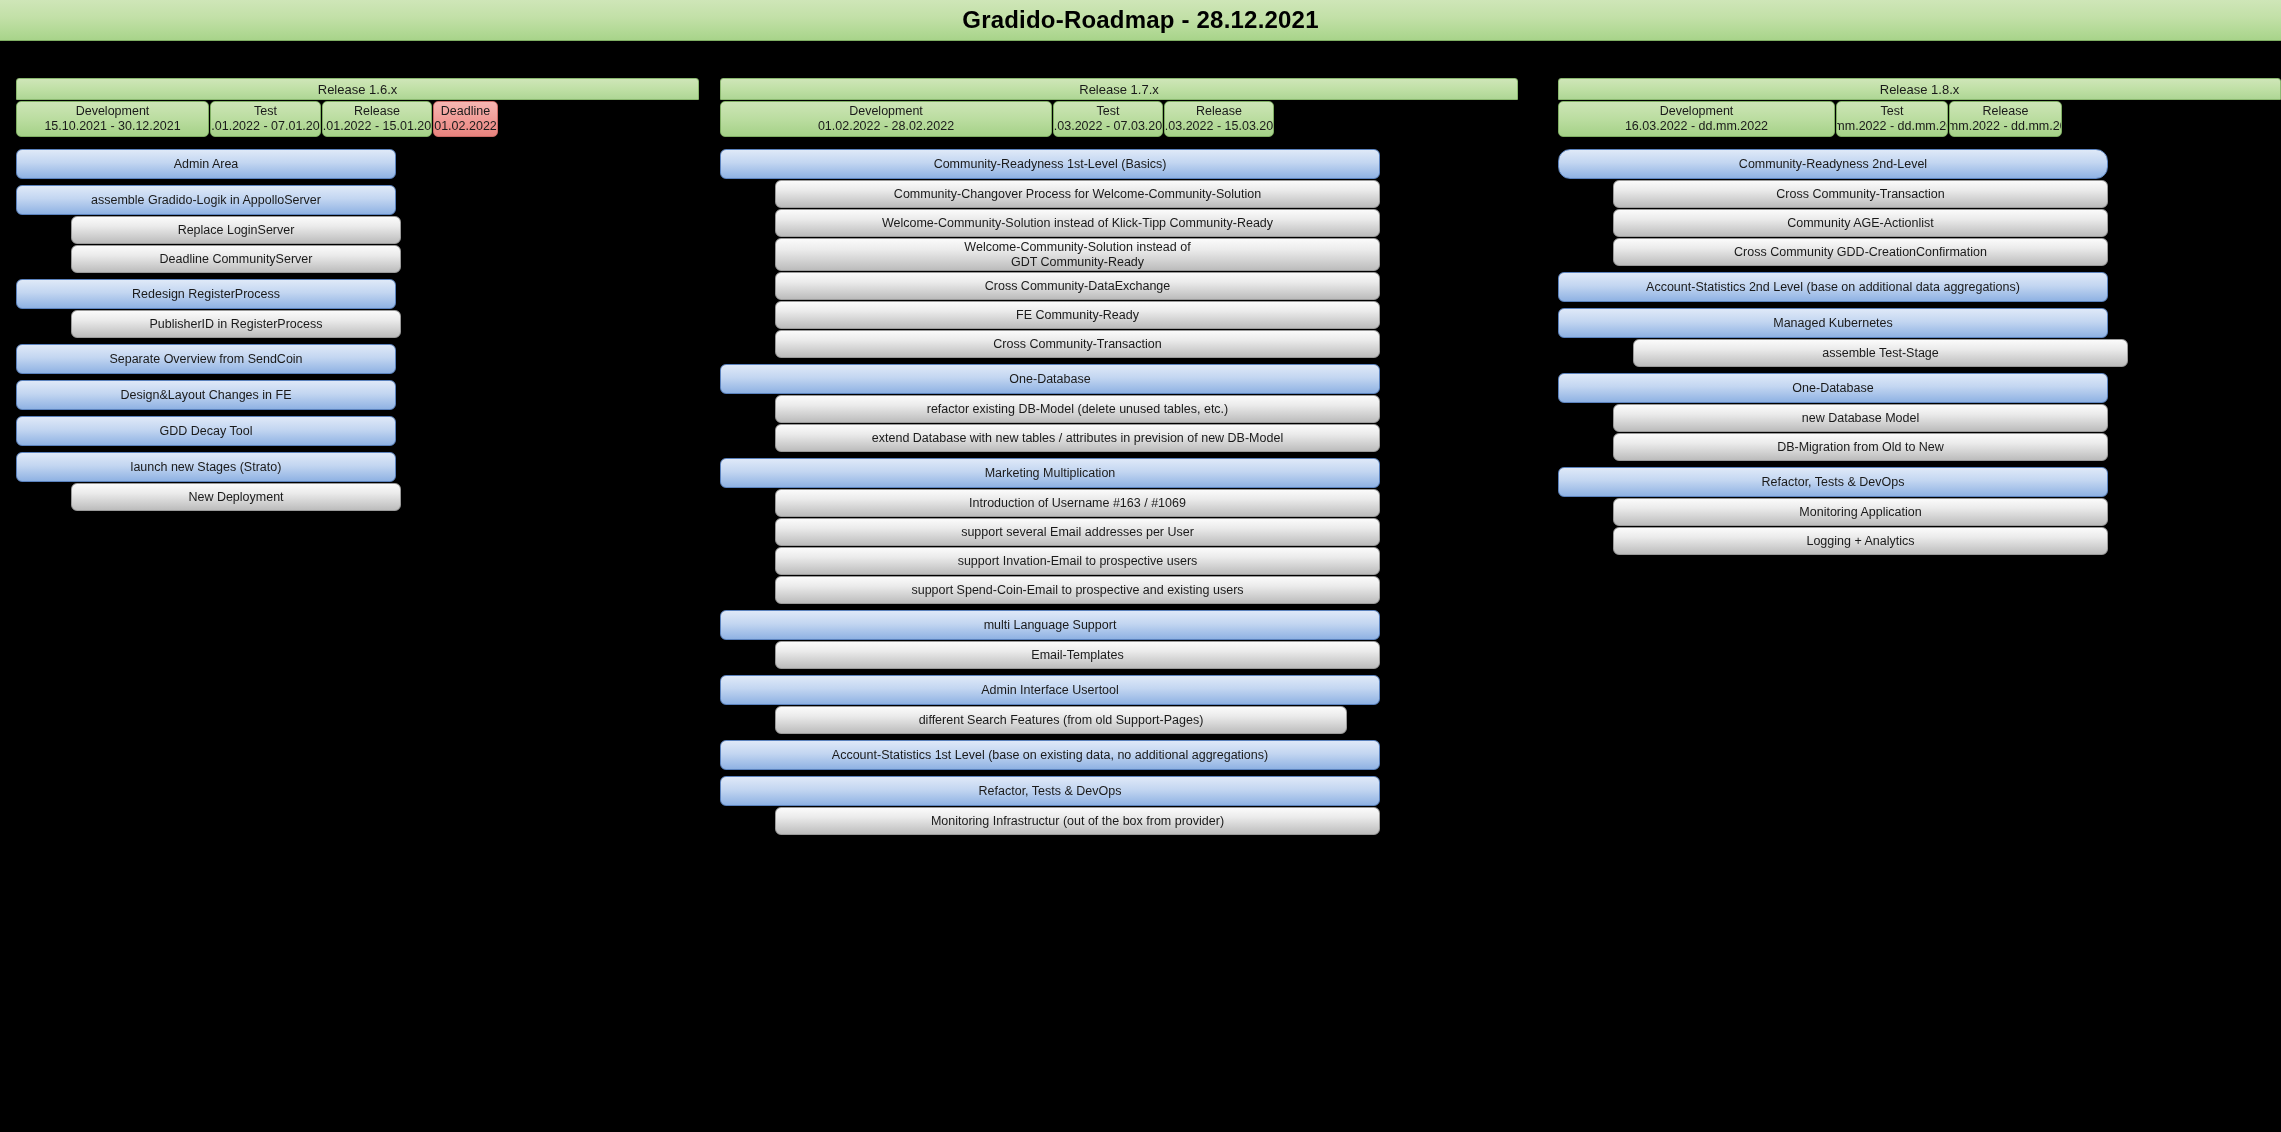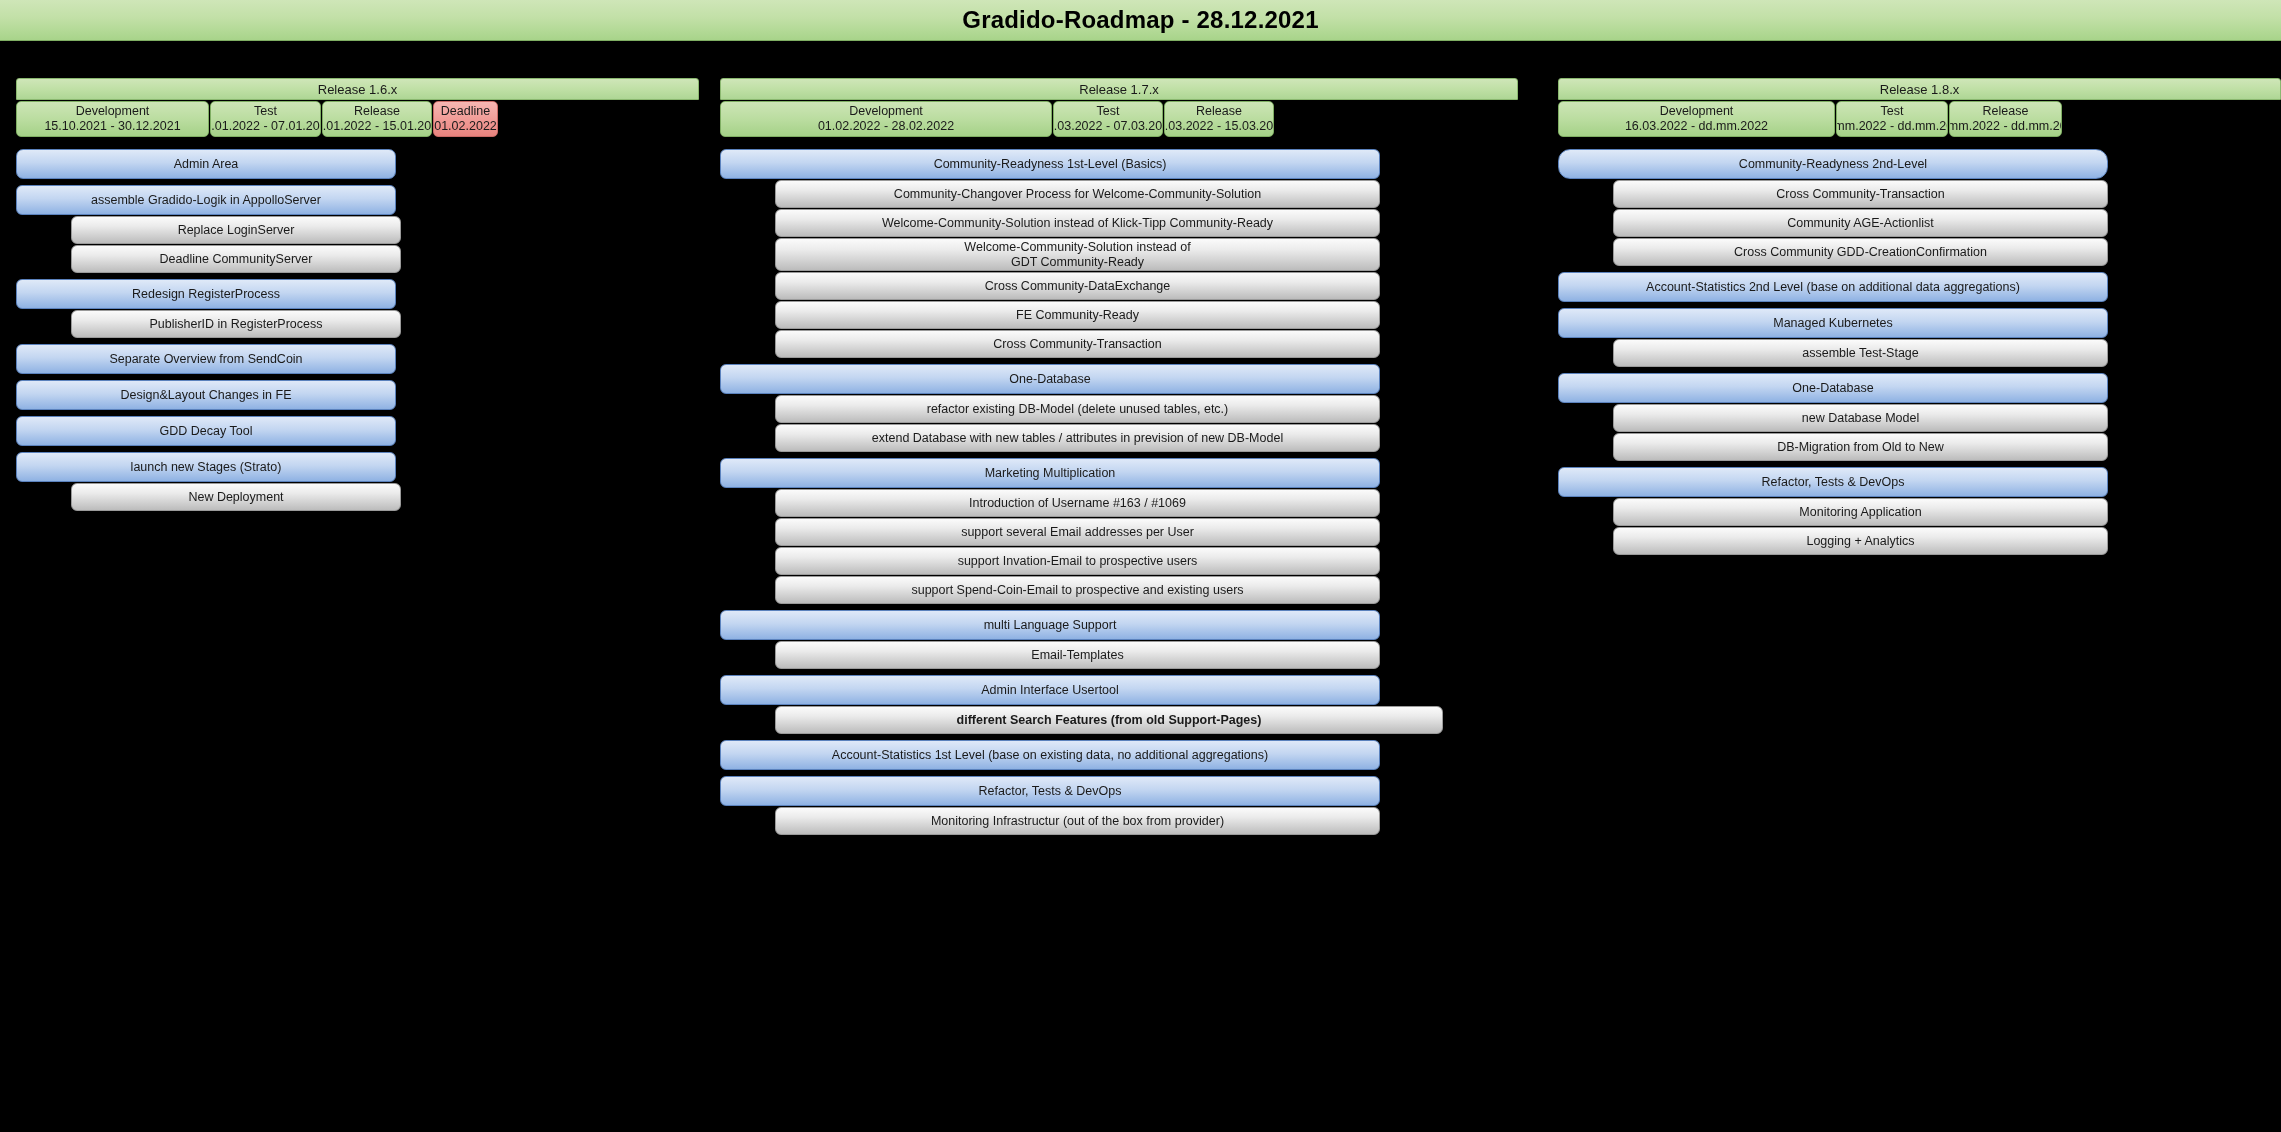--- a/index.html
+++ b/index.html
@@ -101,21 +101,21 @@
           <div class="ph-name">Release</div>
           <div class="ph-dates">08.01.2022 - 15.01.2022</div>
         </div>
         <div class="phase deadline" style="width: 65px;">
           <div class="ph-name">Deadline</div>
           <div class="ph-dates">01.02.2022</div>
         </div>
       </div>
       <div class="tasks">
         <div class="task-row">
-          <div class="task main" style="width: 380px; white-space: pre-line; border-radius: 7px;">Admin Area</div>
+          <div class="task main" style="width: 380px; white-space: pre-line;">Admin Area</div>
         </div>
         <div class="task-row">
           <div class="task main" style="width: 380px; white-space: pre-line;">assemble Gradido-Logik in AppolloServer</div>
         </div>
         <div class="task-row">
           <div class="indent" style="width: 55px;"></div>
           <div class="task sub" style="width: 330px; white-space: pre-line;">Replace LoginServer</div>
         </div>
         <div class="task-row">
           <div class="indent" style="width: 55px;"></div>
@@ -229,21 +229,21 @@
         </div>
         <div class="task-row">
           <div class="indent" style="width: 55px;"></div>
           <div class="task sub" style="width: 605px; white-space: pre-line;">Email-Templates</div>
         </div>
         <div class="task-row">
           <div class="task main" style="width: 660px; white-space: pre-line;">Admin Interface Usertool</div>
         </div>
         <div class="task-row">
           <div class="indent" style="width: 55px;"></div>
-          <div class="task sub" style="width: 668px; white-space: pre-line; font-weight: bold;">different Search Features (from old Support-Pages)</div>
+          <div class="task sub" style="width: 572px; white-space: pre-line;">different Search Features (from old Support-Pages)</div>
         </div>
         <div class="task-row">
           <div class="task main" style="width: 660px; white-space: pre-line;">Account-Statistics 1st Level (base on existing data, no additional aggregations)</div>
         </div>
         <div class="task-row">
           <div class="task main" style="width: 660px; white-space: pre-line;">Refactor, Tests &amp; DevOps</div>
         </div>
         <div class="task-row">
           <div class="indent" style="width: 55px;"></div>
           <div class="task sub" style="width: 605px; white-space: pre-line;">Monitoring Infrastructur (out of the box from provider)</div>
@@ -283,21 +283,21 @@
           <div class="task sub" style="width: 495px; white-space: pre-line;">Cross Community GDD-CreationConfirmation</div>
         </div>
         <div class="task-row">
           <div class="task main" style="width: 550px; white-space: pre-line;">Account-Statistics 2nd Level (base on additional data aggregations)</div>
         </div>
         <div class="task-row">
           <div class="task main" style="width: 550px; white-space: pre-line;">Managed Kubernetes</div>
         </div>
         <div class="task-row">
           <div class="indent" style="width: 55px;"></div>
-          <div class="task sub" style="width: 495px; white-space: pre-line;">assemble Test-Stage</div>
+          <div class="task sub" style="width: 495px; white-space: pre-line; margin-left: 20px;">assemble Test-Stage</div>
         </div>
         <div class="task-row">
           <div class="task main" style="width: 550px; white-space: pre-line;">One-Database</div>
         </div>
         <div class="task-row">
           <div class="indent" style="width: 55px;"></div>
           <div class="task sub" style="width: 495px; white-space: pre-line;">new Database Model</div>
         </div>
         <div class="task-row">
           <div class="indent" style="width: 55px;"></div>

